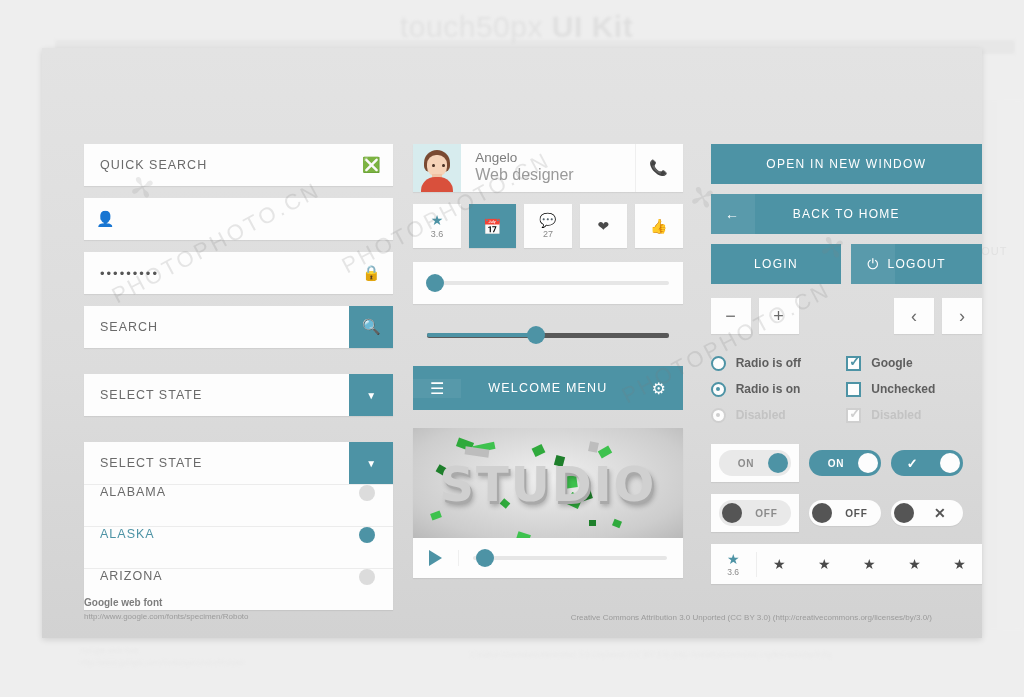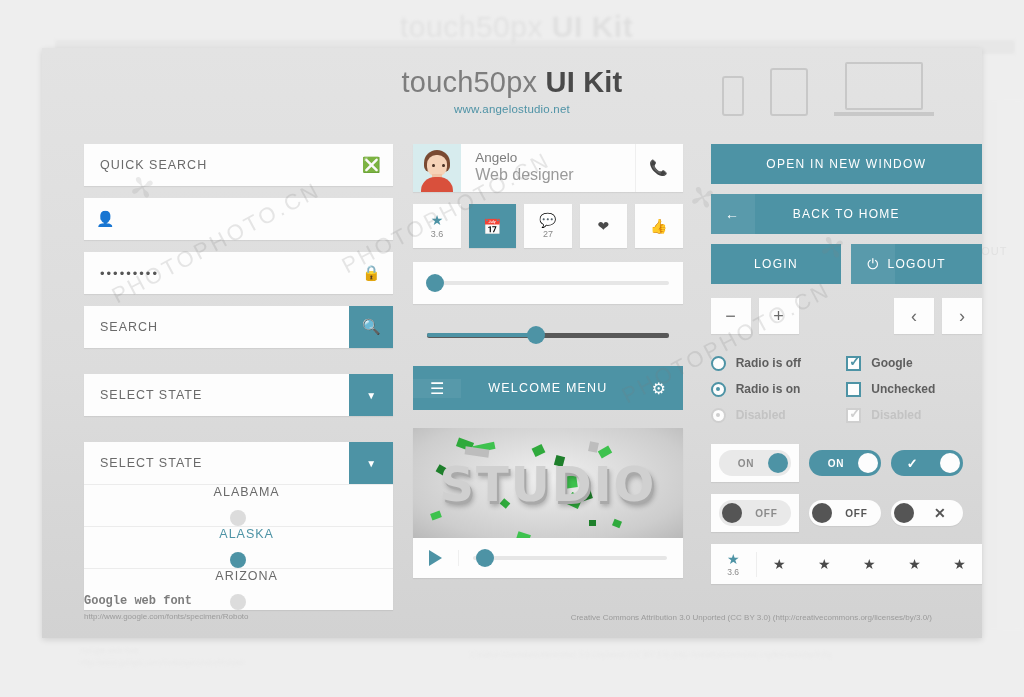--- a/index.html
+++ b/index.html
@@ -76,22 +76,22 @@
   .teal-square {
     width: 44px; height: 42px; background: #4d93a5; color: #fff;
     display: flex; align-items: center; justify-content: center; font-size: 10px;
   }
 
   .spacer-8 { height: 14px; }
 
   .select-list { background: #fdfdfd; box-shadow: 0 1px 1px rgba(0,0,0,.06); }
   .select-head { display: flex; align-items: center; height: 42px; background: #fdfdfd; }
   .opt {
-    display: flex; align-items: center; height: 42px; border-top: 1px solid #ececec;
-    background: #fdfdfd; padding-left: 16px; flex-direction: column;
+    display: flex; height: 42px; border-top: 1px solid #ececec;
+    background: #fdfdfd; padding-left: 16px;
   }
   .opt .lbl { flex: 1; font-size: 12.5px; color: #6a6a6a; letter-spacing: 1px; }
   .opt.sel .lbl { color: #4d93a5; }
   .dot { width: 16px; height: 16px; border-radius: 50%; background: #dcdcdc; margin-right: 18px; }
   .dot.on { background: #4d93a5; }
 
   
   .card { display: flex; background: #fdfdfd; height: 48px; margin-bottom: 12px; box-shadow: 0 1px 1px rgba(0,0,0,.06); }
   .avatar { width: 48px; height: 48px; background: #d7ecee; position: relative; overflow: hidden; }
   .av-hair { position:absolute; left:11px; top:6px; width:26px; height:22px; background:#7a4a32; border-radius:13px 13px 6px 6px; }
@@ -206,21 +206,21 @@
     box-shadow: 0 1px 1px rgba(0,0,0,.06);
   }
   .star-cell { flex: 1; display: flex; flex-direction: column; align-items: center; justify-content: center; }
   .star-cell.first { border-right: 1px solid #eee; }
   .star-cell .s { font-size: 14px; color: #4a4a4a; line-height: 1; }
   .star-cell.first .s { color: #4d93a5; }
   .star-cell .v { font-size: 8.5px; color: #8a8a8a; margin-top: 1px; }
 
   .footer { position: absolute; left: 42px; right: 40px; bottom: 14px; }
   .ft-left { position: absolute; left: 0; bottom: 0; font-size: 8px; color: #9b9b9b; line-height: 1.6; }
-  .ft-left b { font-size: 12px; color: #7d7d7d; font-family: Liberation Mono, monospace; }
+  .ft-left b { font-size: 10px; color: #7d7d7d; }
   .ft-right { position: absolute; right: 10px; bottom: 2px; font-size: 8px; color: #9b9b9b; }
 
   .wm {
     position: absolute; color: rgba(120,120,120,.18); font-size: 22px; letter-spacing: 3px;
     transform: rotate(-28deg); pointer-events: none; font-family: "Liberation Sans", sans-serif;
   }
   .wm2 { position: absolute; color: rgba(130,130,130,.16); font-size: 30px; pointer-events: none; transform: rotate(-28deg); }
 </style>
 </head>
 <body>
@@ -237,34 +237,20 @@
   <div class="ghost-strip" style="top:360px;">d</div>
   <div class="ghost-strip" style="top:387px;">ked</div>
   <div class="ghost-strip" style="top:413px;">d</div>
   <div class="ghost ghost-footer">
     <span>Google web font</span><br><span>http://www.google.com/fonts/specimen/Roboto</span>
   </div>
   <div class="ghost ghost-footer2">Creative Commons Attribution 3.0 Unported (CC BY 3.0)  (http://creativecommons.org/licenses/by/3.0/)</div>
 
   <div class="panel">
 
-    <div class="header">
-      <div class="title">
-        <span>touch50px</span> <span class="bold">UI Kit</span>
-      </div>
-      <div class="subtitle">www.angelostudio.net</div>
-      <div class="devices">
-        <div class="dev-phone"></div>
-        <div class="dev-tablet"></div>
-        <div class="dev-laptop-wrap">
-          <div class="dev-laptop"></div>
-            <div class="dev-base"></div>
-        </div>
-      </div>
-    </div>
 
     <div class="cols">
 
       <div class="col col-left">
 
         <div class="field">
           <div class="txt">QUICK SEARCH</div>
           <div class="ic">❎</div>
         </div>
 

